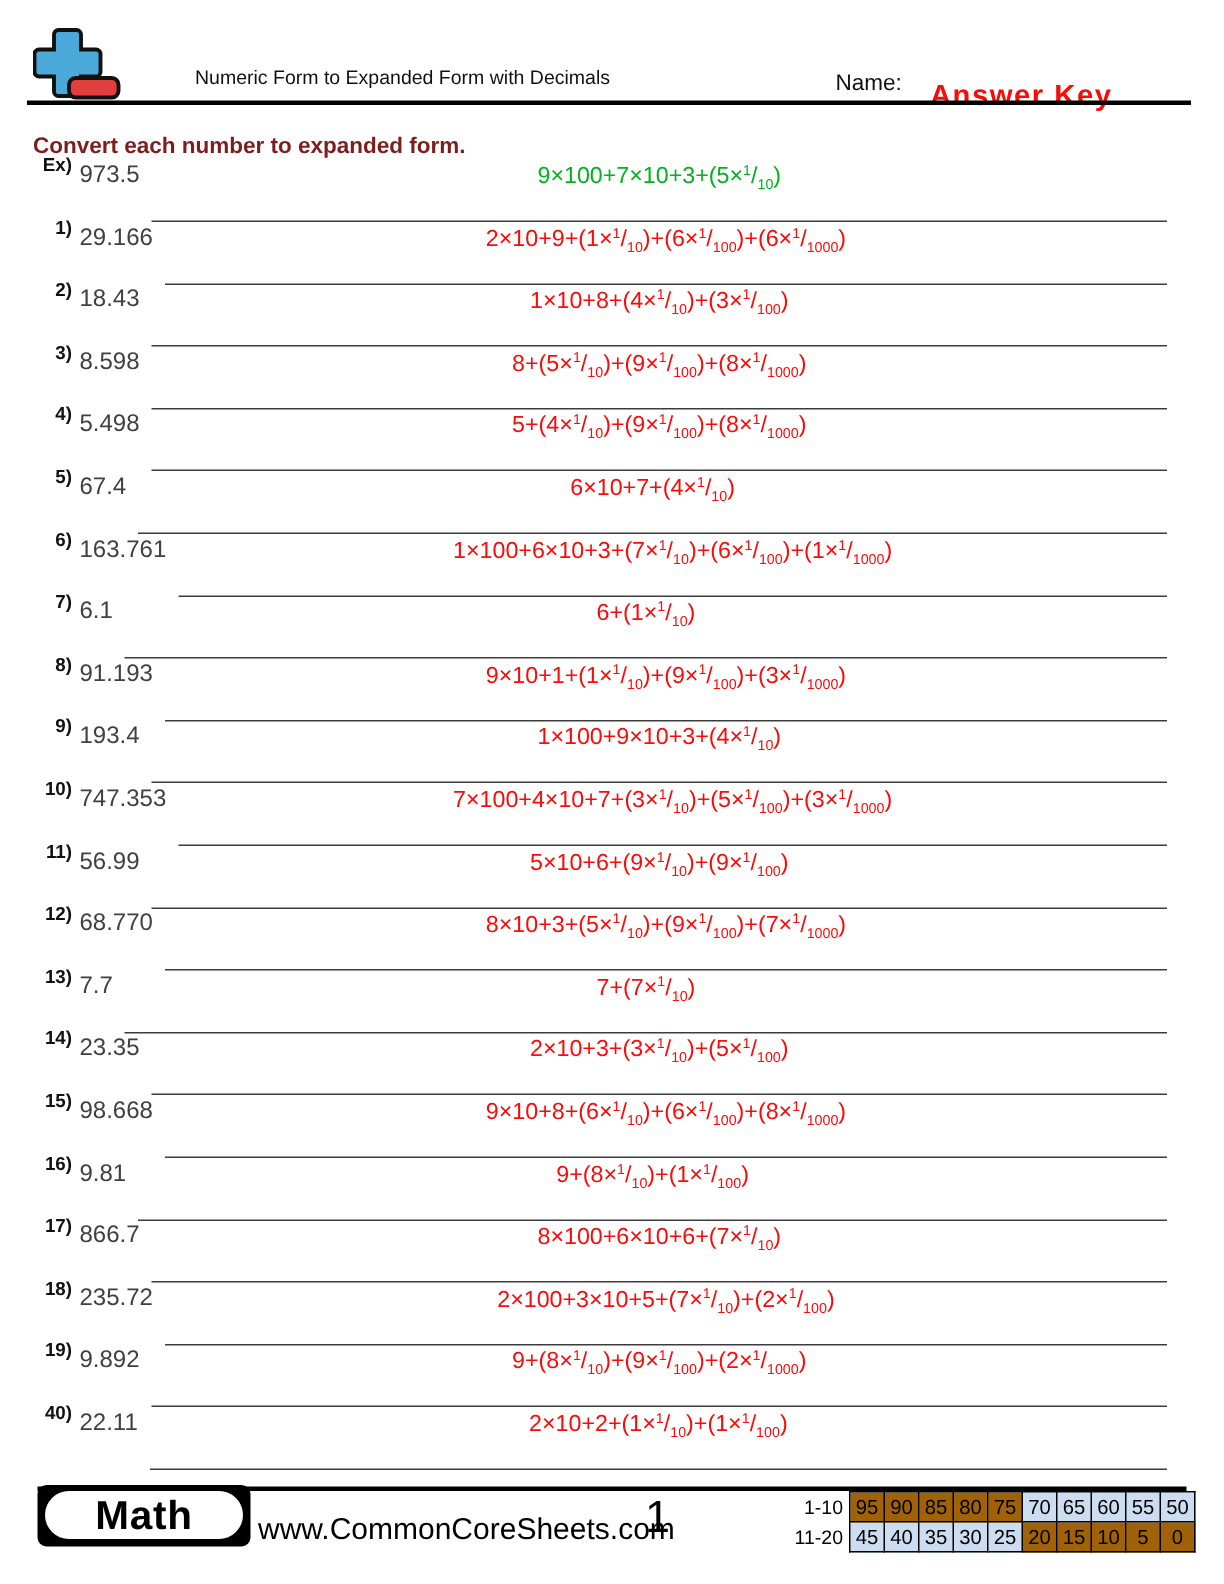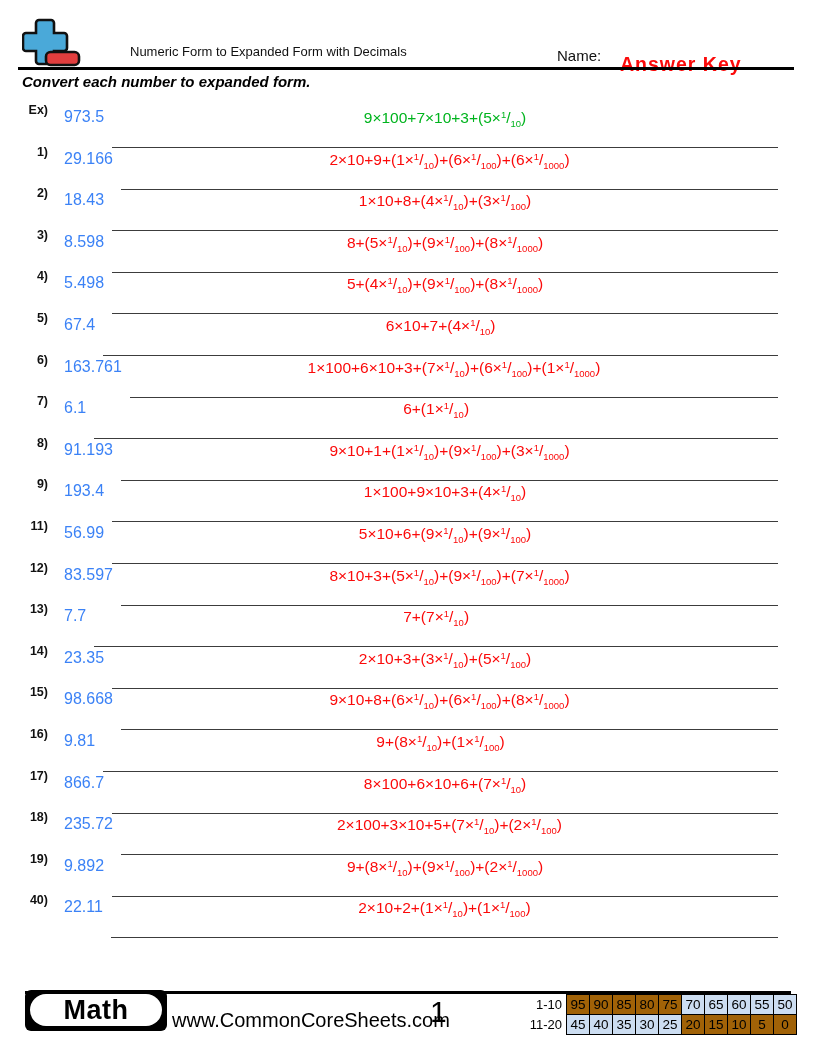--- a/index.html
+++ b/index.html
@@ -10,27 +10,27 @@
     font-family:"Liberation Sans", sans-serif;
     color:#111;
     overflow:hidden;
   }
   
   #logo{position:absolute;left:22px;top:17px;width:60px;height:52px;}
   #page-title{position:absolute;left:130px;top:44px;font-size:13px;color:#111;white-space:nowrap;}
   #name-label{position:absolute;left:557px;top:47px;font-size:15px;color:#111;}
   #answer-key{position:absolute;left:620px;top:41px;font-size:19.5px;font-weight:bold;letter-spacing:1px;color:var(--red);white-space:nowrap;margin-top:12px;}
   #header-rule{position:absolute;left:18px;top:67px;width:776px;height:3px;background:#000;}
-  #instruction{position:absolute;left:22px;top:73px;font-size:15px;font-weight:bold;color:#000000;font-style:italic;}
+  #instruction{position:absolute;left:22px;top:89px;font-size:15px;font-weight:bold;color:#7f1d1d;}
 
   
   #problems{position:absolute;left:0;top:97px;right:0;}
   .row{display:flex;align-items:flex-start;height:41.6px;box-sizing:border-box;padding-top:11px;}
   .num{flex:none;width:48px;text-align:right;font-weight:bold;font-size:12.5px;position:relative;top:-5px;color:#111;}
-  .val{flex:none;margin-left:16px;font-size:16px;color:#3b82f6;white-space:nowrap;}
+  .val{flex:none;margin-left:5px;font-size:16px;color:#404040;white-space:nowrap;}
   .ansline{
     flex:1;margin-left:8px;margin-right:38px;
     border-bottom:1.6px solid #3c3c3c;
     text-align:center;line-height:20px;font-size:15.5px;
     padding-bottom:19px;
     color:var(--red);
     white-space:nowrap;
   }
   .row.example .ansline{color:var(--green);}
   .fu{font-size:9.5px;vertical-align:5.5px;line-height:0;}
@@ -114,27 +114,32 @@
         <span class="num">8)</span>
         <span class="val">91.193</span>
         <span class="ansline"><span class="ans">9×10+1+(1×<span class="fu">1</span>/<span class="fd">10</span>)+(9×<span class="fu">1</span>/<span class="fd">100</span>)+(3×<span class="fu">1</span>/<span class="fd">1000</span>)</span></span>
       </div>
       <div class="row">
         <span class="num">9)</span>
         <span class="val">193.4</span>
         <span class="ansline"><span class="ans">1×100+9×10+3+(4×<span class="fu">1</span>/<span class="fd">10</span>)</span></span>
       </div>
       <div class="row">
+        <span class="num">10)</span>
+        <span class="val">747.353</span>
+        <span class="ansline"><span class="ans">7×100+4×10+7+(3×<span class="fu">1</span>/<span class="fd">10</span>)+(5×<span class="fu">1</span>/<span class="fd">100</span>)+(3×<span class="fu">1</span>/<span class="fd">1000</span>)</span></span>
+      </div>
+      <div class="row">
         <span class="num">11)</span>
         <span class="val">56.99</span>
         <span class="ansline"><span class="ans">5×10+6+(9×<span class="fu">1</span>/<span class="fd">10</span>)+(9×<span class="fu">1</span>/<span class="fd">100</span>)</span></span>
       </div>
       <div class="row">
         <span class="num">12)</span>
-        <span class="val">83.597</span>
+        <span class="val">68.770</span>
         <span class="ansline"><span class="ans">8×10+3+(5×<span class="fu">1</span>/<span class="fd">10</span>)+(9×<span class="fu">1</span>/<span class="fd">100</span>)+(7×<span class="fu">1</span>/<span class="fd">1000</span>)</span></span>
       </div>
       <div class="row">
         <span class="num">13)</span>
         <span class="val">7.7</span>
         <span class="ansline"><span class="ans">7+(7×<span class="fu">1</span>/<span class="fd">10</span>)</span></span>
       </div>
       <div class="row">
         <span class="num">14)</span>
         <span class="val">23.35</span>

